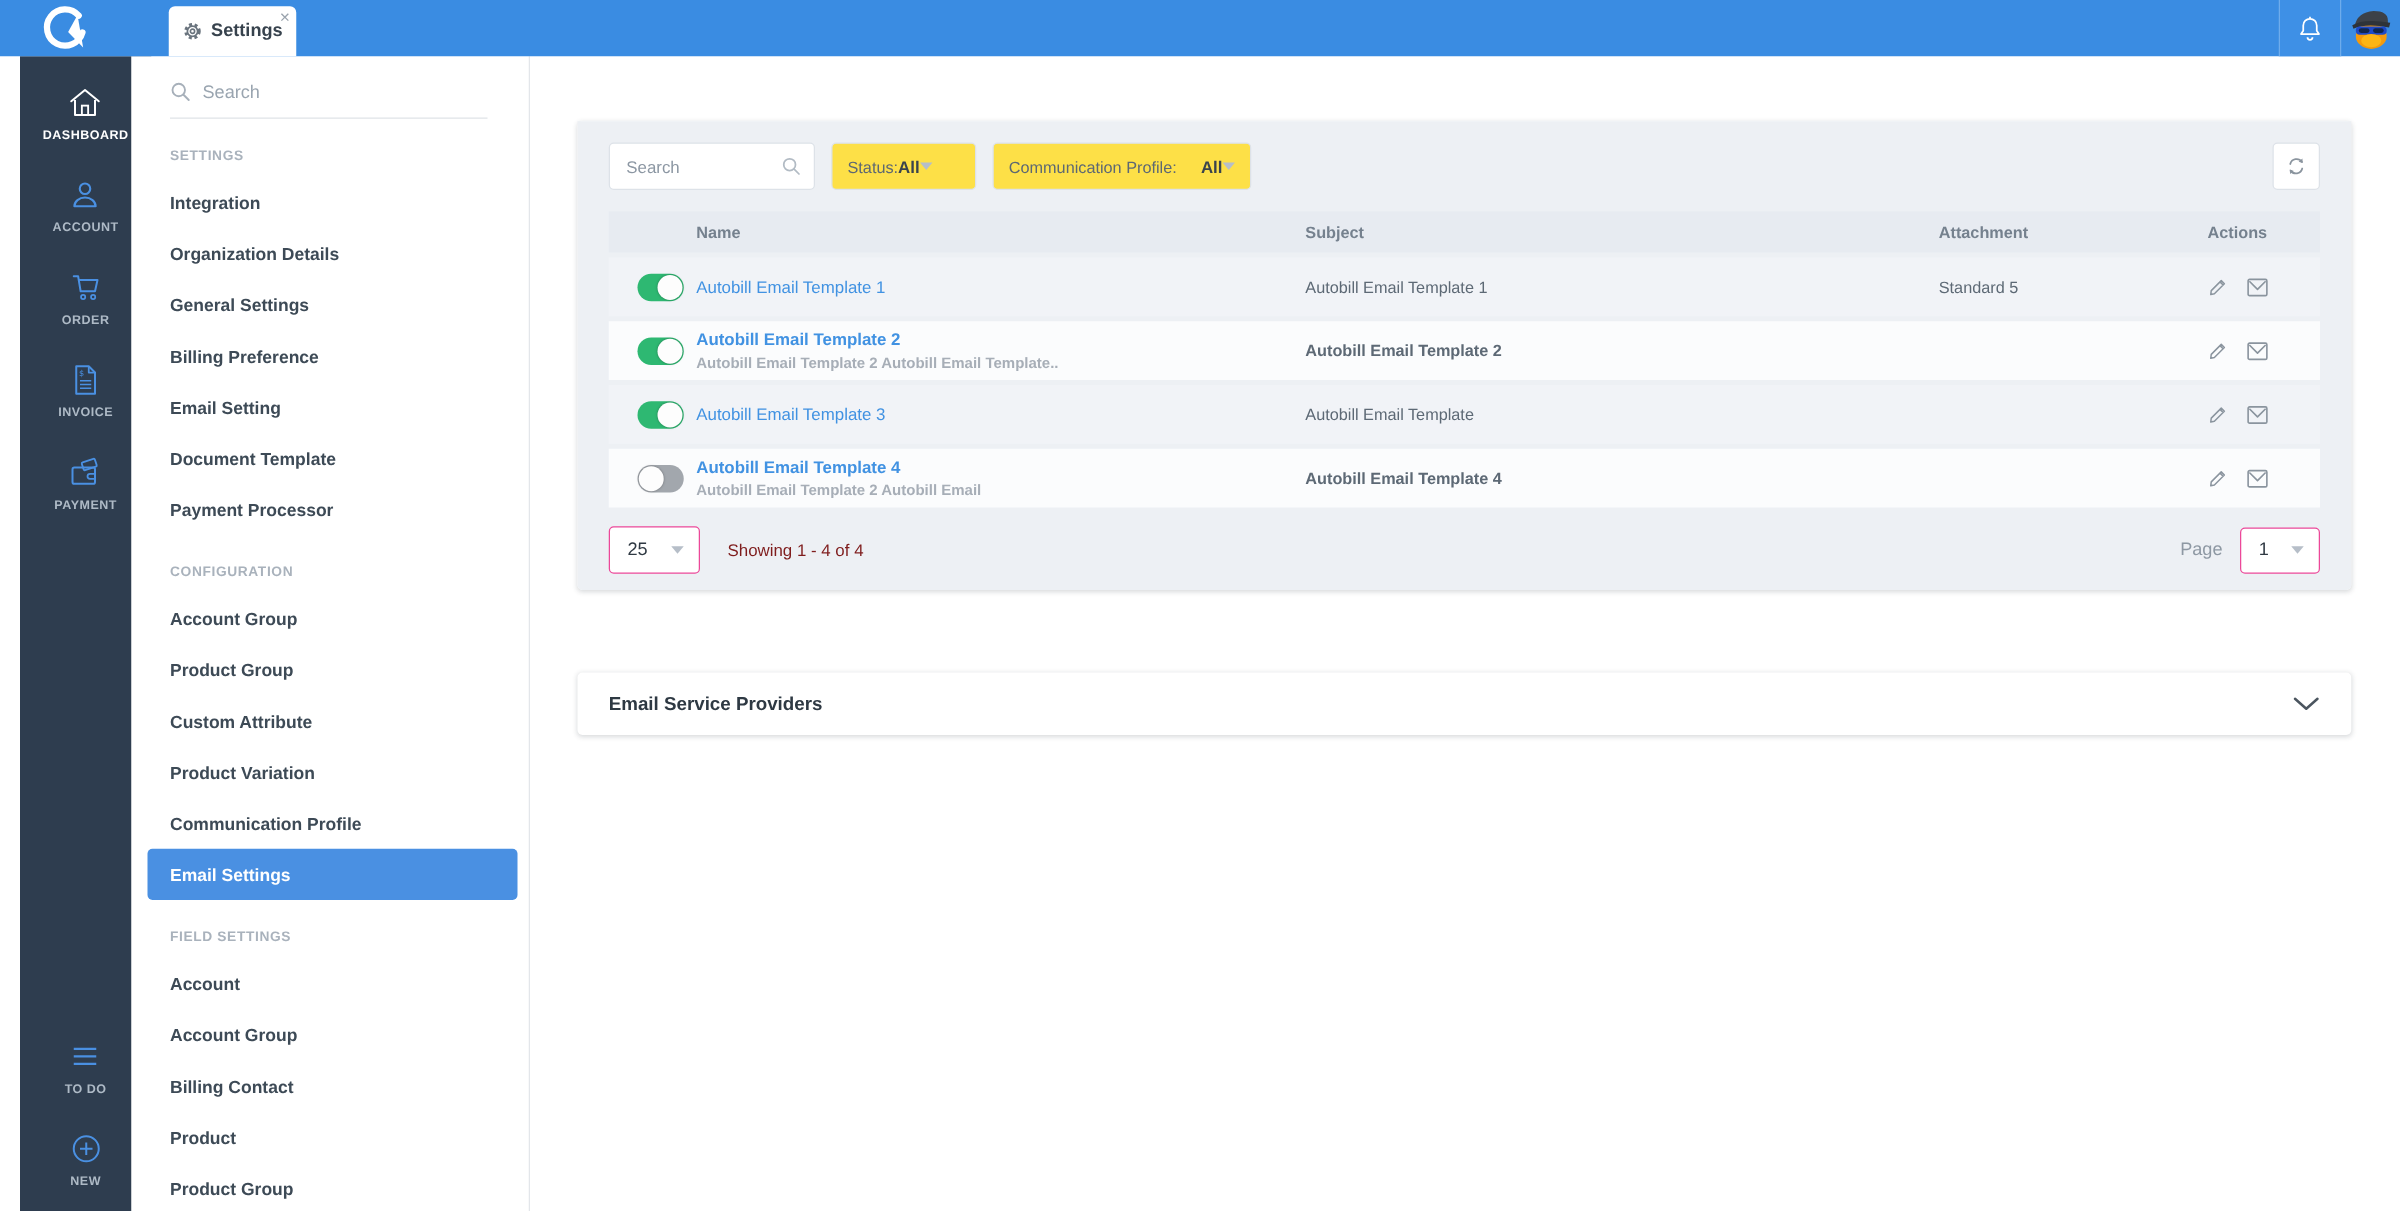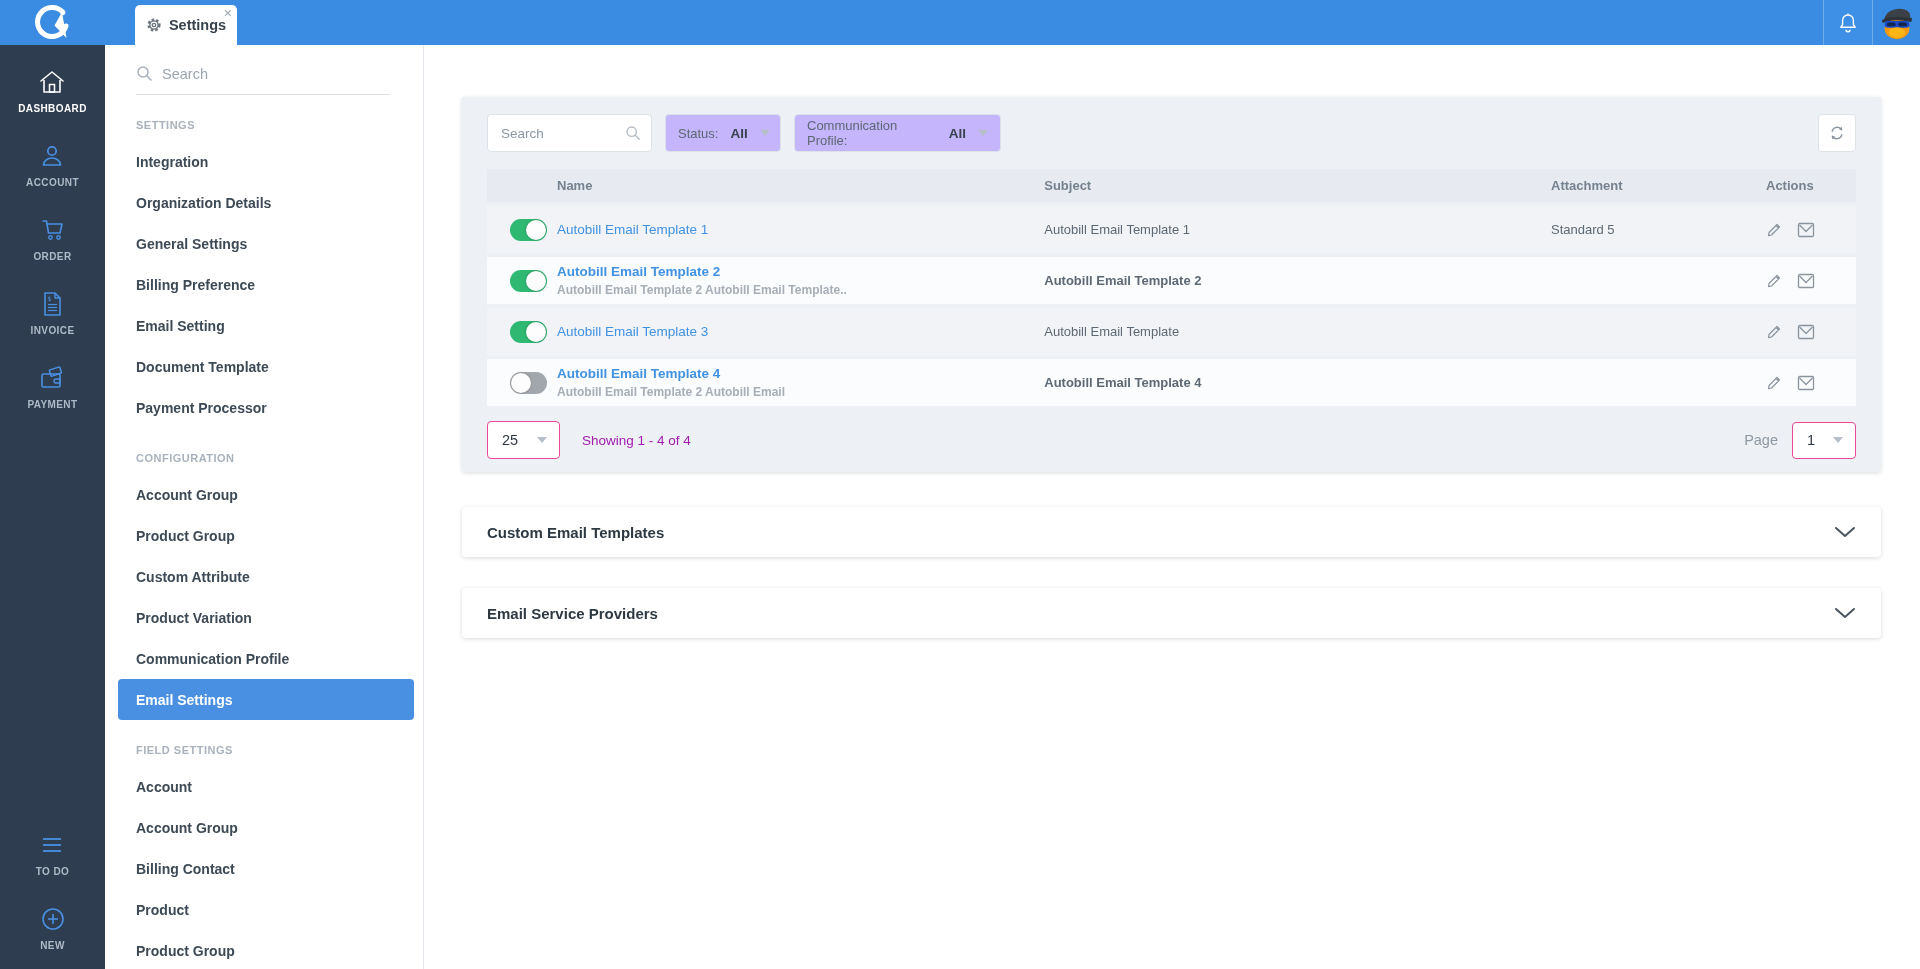--- a/index.html
+++ b/index.html
@@ -20,21 +20,21 @@
   .topbar-right { position:absolute; right:0; top:0; height:45px;
     display:flex; align-items:center; }
   .bell-zone { width:50px; height:45px; display:flex; align-items:center;
     justify-content:center; border-left:1px solid rgba(255,255,255,0.25);
     border-right:1px solid rgba(255,255,255,0.25); background:#3e90e6; }
   .avatar-zone { width:47px; height:45px; display:flex; align-items:center;
     justify-content:center; }
   .avatar { width:38px; height:38px; }
 
   
-  .app-sidebar { position:absolute; left:0; top:45px; bottom:0; width:105px;
+  .app-sidebar { position:absolute; left:16px; top:45px; bottom:0; width:105px;
     background:#2e3d4f; display:flex; flex-direction:column; align-items:center;
     padding:22px 0 14px 0; }
   .side-item { display:flex; flex-direction:column; align-items:center;
     margin-bottom:27px; cursor:pointer; }
   .side-item .icn { height:30px; display:flex; align-items:center; justify-content:center; }
   .side-label { margin-top:6px; font-size:10px; font-weight:700;
     letter-spacing:0.4px; color:#aebac6; }
   .side-item.active .side-label { color:#ffffff; }
   .side-spacer { flex:1; }
 
@@ -68,22 +68,22 @@
   .panel-body { background:#edf0f4; border-radius:0 0 4px 4px;
     padding:17px 25px 13px 25px; }
 
   
   .filters { display:flex; align-items:flex-start; gap:13px; }
   .f-search { width:165px; height:38px; background:#ffffff; border:1px solid #dde2e8;
     border-radius:4px; display:flex; align-items:center; padding:0 10px 0 13px; }
   .f-search input { border:none; outline:none; flex:1; font-size:13.5px;
     color:#4a5560; min-width:0; font-family:"Liberation Sans", sans-serif; }
   .f-search input::placeholder { color:#8c97a3; }
-  .f-select { height:38px; background:#c4b5fd; border:1px solid #dde2e8;
-    border-radius:4px; display:flex; align-items:center; gap:12px;
+  .f-select { height:38px; background:#fde047; border:1px solid #dde2e8;
+    border-radius:4px; display:flex; align-items:center; gap:0;
     padding:0 12px; cursor:pointer; }
   .f-select .lbl { font-size:13px; color:#5d6873; }
   .f-select .val { font-size:13.5px; font-weight:700; color:#39434d; }
   .caret { width:0; height:0; border-left:5px solid transparent;
     border-right:5px solid transparent; border-top:6px solid #b6bec8; }
   .refresh-btn { width:38px; height:38px; background:#ffffff; border:1px solid #dde2e8;
     border-radius:4px; display:flex; align-items:center; justify-content:center;
     cursor:pointer; }
 
   
@@ -108,21 +108,21 @@
   .cell-text { font-size:13px; color:#5d6975; }
   .actions-cell { display:flex; gap:14px; align-items:center; }
   .act-icon { cursor:pointer; display:flex; }
 
   
   .pager { margin-top:15px; display:flex; align-items:center; }
   .pg-select { width:73px; height:38px; background:#ffffff; border:1px solid #ec4899;
     border-radius:4px; display:flex; align-items:center; justify-content:space-between;
     padding:0 12px 0 14px; cursor:pointer; }
   .pg-select .v { font-size:14.5px; color:#2f3943; }
-  .showing { margin-left:22px; font-size:13.5px; color:#a21caf;text-align:right; }
+  .showing { margin-left:22px; font-size:13.5px; color:#7f1d1d;text-align:right; }
   .page-lbl { font-size:14.5px; color:#8e98a3; margin-right:14px; }
   .pg-select.small { width:64px; height:37px; }
 
   .panel.collapsed { height:50px; display:flex; align-items:center;
     padding:0 25px; margin-top:0; }
   .gap1 { height:35px; } .gap2 { height:31px; }
 
   svg { display:block; }
 </style>
 </head>
@@ -459,29 +459,20 @@
           <span class="v">1</span>
           <span class="caret"></span>
         </div>
       </div>
 
     </div>
   </div>
 
   <div class="gap1"></div>
 
-  <div class="panel collapsed">
-    <span class="panel-title-dark">Custom Email Templates</span>
-    <span class="hspacer"></span>
-    <span class="chev">
-      <svg width="22" height="12" viewBox="0 0 22 12">
-        <polyline points="2,2 11,10 20,2" fill="none" stroke="#4b555f" stroke-width="2" stroke-linecap="round" stroke-linejoin="round"></polyline>
-      </svg>
-    </span>
-  </div>
 
   <div class="gap2"></div>
 
   <div class="panel collapsed">
     <span class="panel-title-dark">Email Service Providers</span>
     <span class="hspacer"></span>
     <span class="chev">
       <svg width="22" height="12" viewBox="0 0 22 12">
         <polyline points="2,2 11,10 20,2" fill="none" stroke="#4b555f" stroke-width="2" stroke-linecap="round" stroke-linejoin="round"></polyline>
       </svg>

